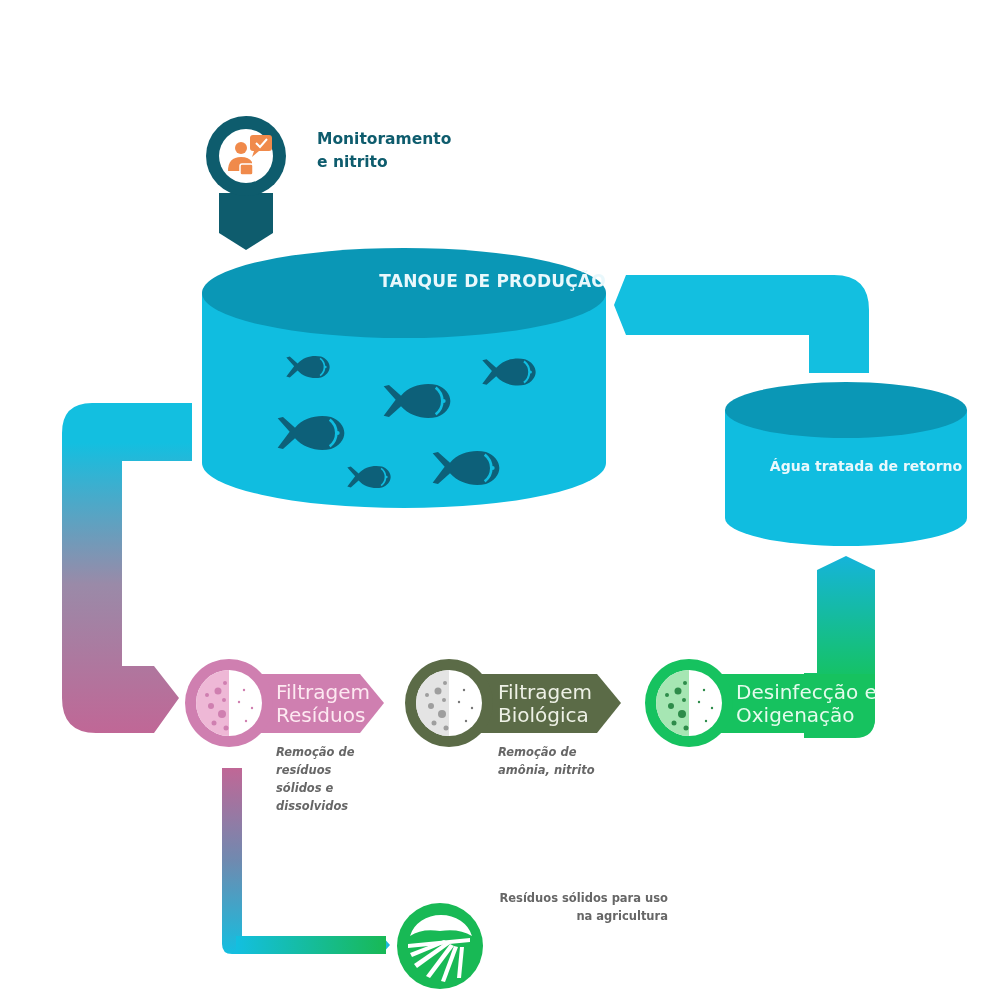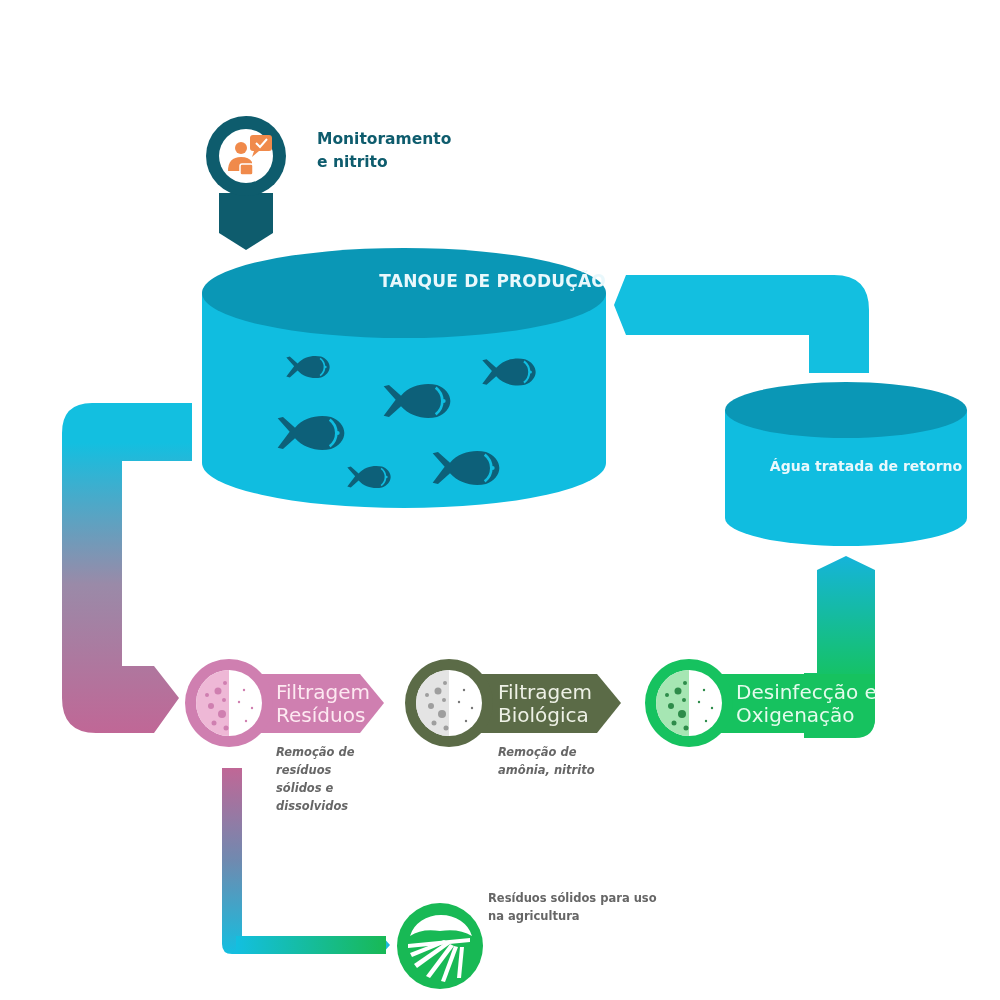--- a/index.html
+++ b/index.html
@@ -12,21 +12,21 @@
   .tank-title { left: 188px; top: 233px; width: 404px; text-align: right; font-size: 17px; font-weight: bold; color: #e9f8fc; letter-spacing: 0.2px; }
   .return-label { left: 712px; top: 416px; width: 240px; text-align: center; font-size: 14px; font-weight: bold; color: #eaf8fc; line-height: 24px; padding-left: 20px; }
   .stage-title { font-size: 20px; font-weight: normal; line-height: 23px; }
   .mech-title { left: 262px; top: 643px; color: #fde9f1; }
   .bio-title { left: 484px; top: 643px; color: #eef1e6; }
   .dis-title { left: 722px; top: 643px; color: #e4fbec; }
   .stage-desc { font-size: 11.5px; font-weight: bold; color: #666666; line-height: 18px; font-style: italic; }
   .mech-desc { left: 262px; top: 705px; width: 110px; }
   .bio-desc { left: 484px; top: 705px; width: 130px; }
   .dis-desc { left: 722px; top: 705px; width: 140px; }
-  .agri-desc { left: 474px; top: 851px; width: 180px; font-size: 11.5px; font-weight: bold; color: #666666; line-height: 18px; }
+  .agri-desc { left: 474px; top: 851px; width: 180px; font-size: 11.5px; font-weight: bold; color: #666666; line-height: 18px; text-align: right; }
 </style>
 </head>
 <body>
 
 <div id="stage">
 <svg width="1000" height="1000" viewBox="0 0 1000 1000" xmlns="http://www.w3.org/2000/svg">
   <defs>
     <linearGradient id="gLeft" x1="0" y1="0" x2="0" y2="1">
       <stop offset="0" stop-color="#13bfe0"></stop>
       <stop offset="0.12" stop-color="#13bfe0"></stop>

